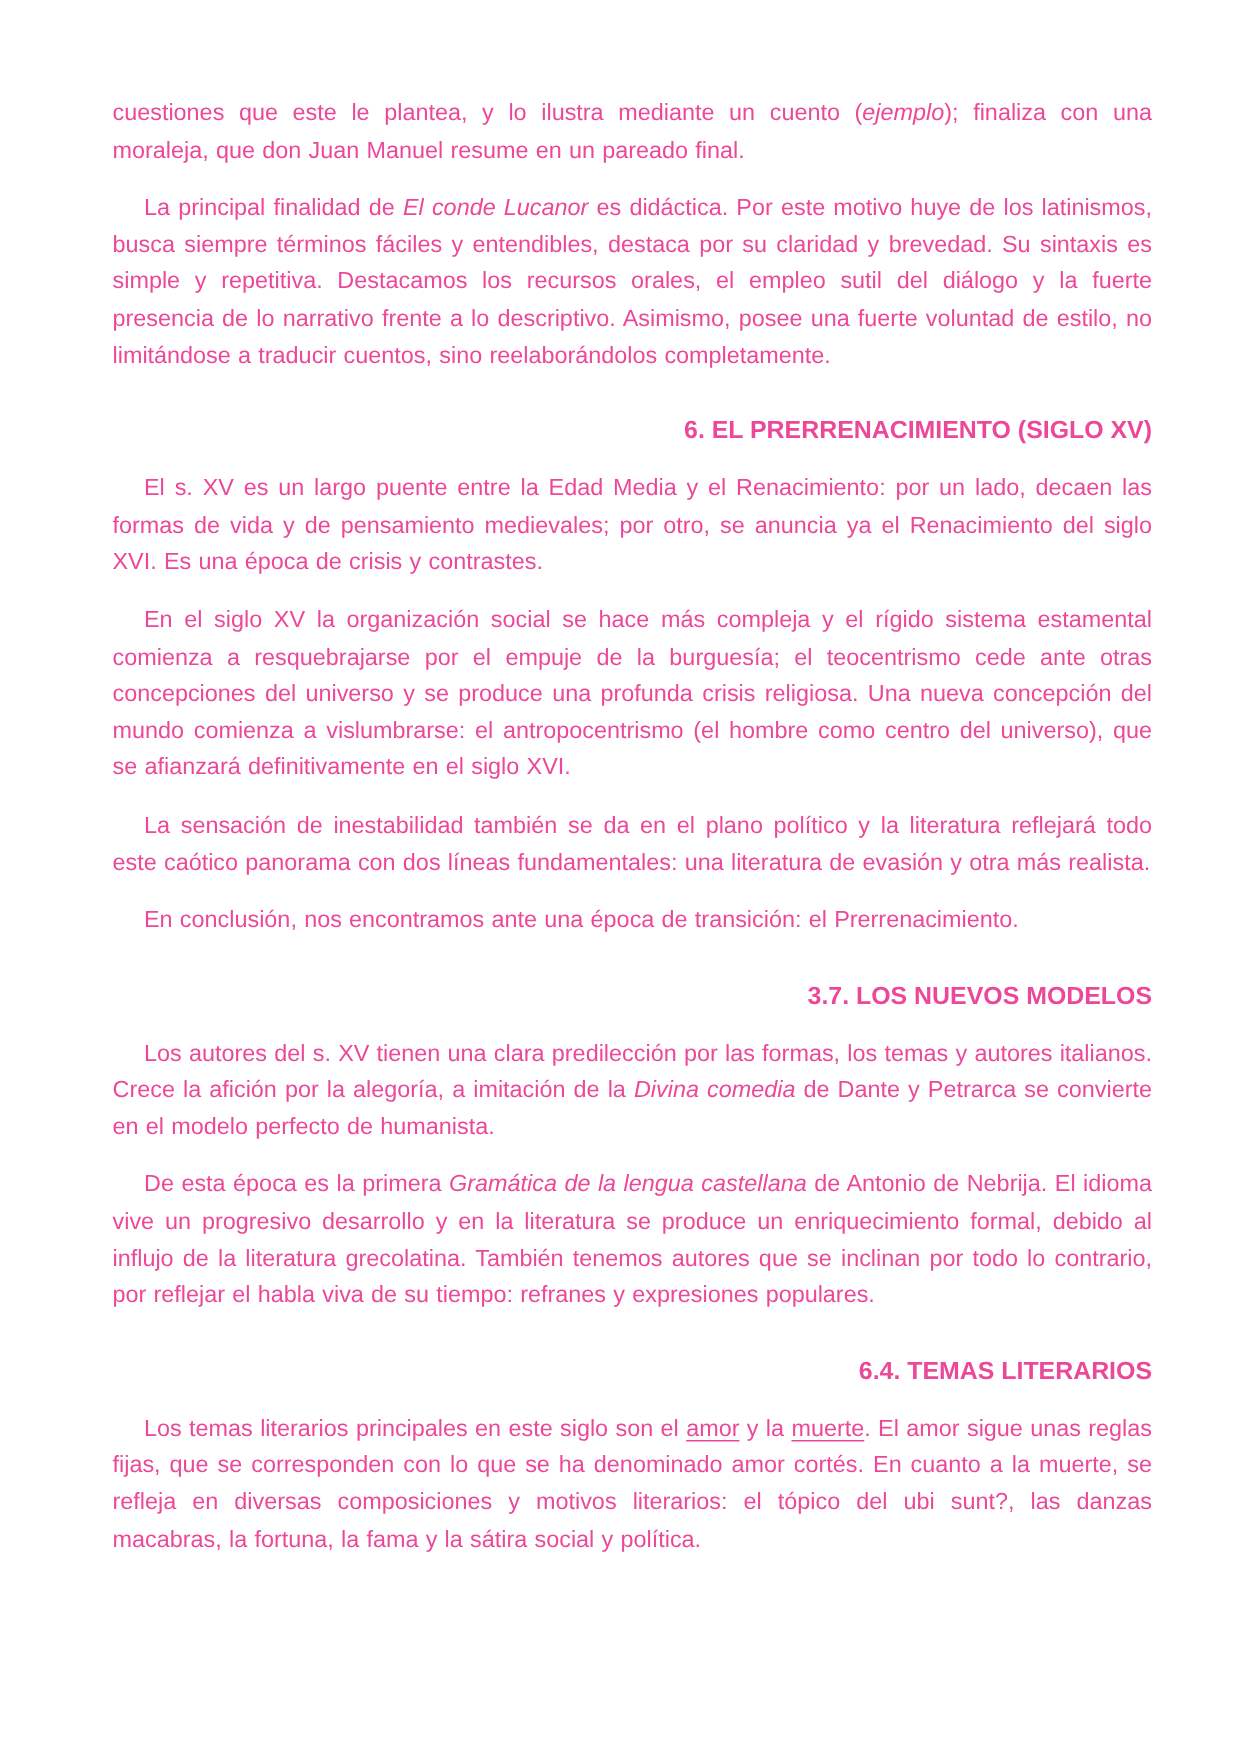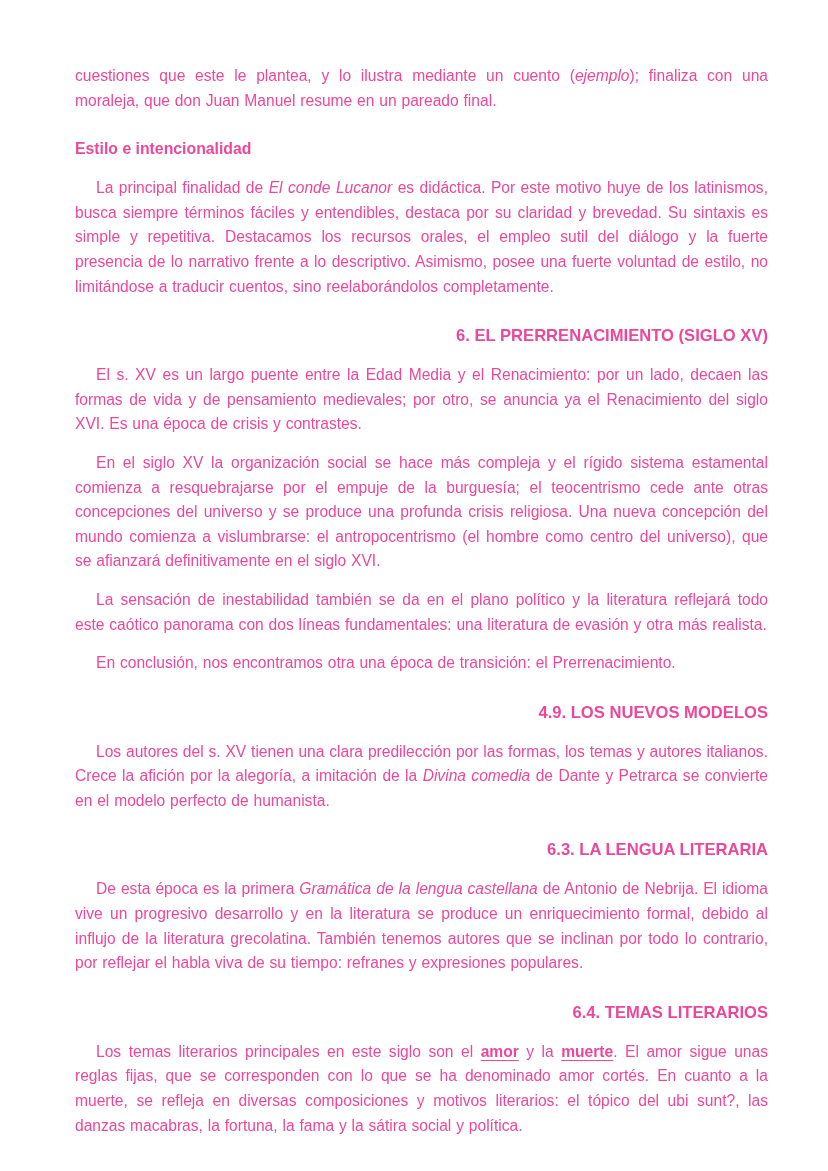--- a/index.html
+++ b/index.html
@@ -46,36 +46,33 @@
     line-height: 25px;
     margin: 23px 0 15px 0;
   }
   .doc-body > :first-child {
     margin-top: 0;
   }
   em { font-style: italic; }
   .u {
     text-decoration: underline;
     text-underline-offset: 2.5px;
-    font-weight: bold;
   }
 </style>
 </head>
 <body>
 
 <main class="page">
   <article class="doc-body">
       <p class="doc-paragraph"><span>cuestiones que este le plantea, y lo ilustra mediante un cuento (</span><em>ejemplo</em><span>); finaliza con una moraleja, que don Juan Manuel resume en un pareado final.</span></p>
-      <h3 class="doc-heading minor"><span>Estilo e intencionalidad</span></h3>
       <p class="doc-paragraph indent"><span>La principal finalidad de </span><em>El conde Lucanor</em><span> es didáctica. Por este motivo huye de los latinismos, busca siempre términos fáciles y entendibles, destaca por su claridad y brevedad. Su sintaxis es simple y repetitiva. Destacamos los recursos orales, el empleo sutil del diálogo y la fuerte presencia de lo narrativo frente a lo descriptivo. Asimismo, posee una fuerte voluntad de estilo, no limitándose a traducir cuentos, sino reelaborándolos completamente.</span></p>
       <h2 class="doc-heading major"><span>6. EL PRERRENACIMIENTO (SIGLO XV)</span></h2>
       <p class="doc-paragraph indent"><span>El s. XV es un largo puente entre la Edad Media y el Renacimiento: por un lado, decaen las formas de vida y de pensamiento medievales; por otro, se anuncia ya el Renacimiento del siglo XVI. Es una época de crisis y contrastes.</span></p>
       <p class="doc-paragraph indent"><span>En el siglo XV la organización social se hace más compleja y el rígido sistema estamental comienza a resquebrajarse por el empuje de la burguesía; el teocentrismo cede ante otras concepciones del universo y se produce una profunda crisis religiosa. Una nueva concepción del mundo comienza a vislumbrarse: el antropocentrismo (el hombre como centro del universo), que se afianzará definitivamente en el siglo XVI.</span></p>
       <p class="doc-paragraph indent"><span>La sensación de inestabilidad también se da en el plano político y la literatura reflejará todo este caótico panorama con dos líneas fundamentales: una literatura de evasión y otra más realista.</span></p>
-      <p class="doc-paragraph indent"><span>En conclusión, nos encontramos otra una época de transición: el Prerrenacimiento.</span></p>
-      <h2 class="doc-heading major"><span>4.9. LOS NUEVOS MODELOS</span></h2>
+      <p class="doc-paragraph indent"><span>En conclusión, nos encontramos ante una época de transición: el Prerrenacimiento.</span></p>
+      <h2 class="doc-heading major"><span>3.7. LOS NUEVOS MODELOS</span></h2>
       <p class="doc-paragraph indent"><span>Los autores del s. XV tienen una clara predilección por las formas, los temas y autores italianos. Crece la afición por la alegoría, a imitación de la </span><em>Divina comedia</em><span> de Dante y Petrarca se convierte en el modelo perfecto de humanista.</span></p>
-      <h2 class="doc-heading major"><span>6.3. LA LENGUA LITERARIA</span></h2>
       <p class="doc-paragraph indent"><span>De esta época es la primera </span><em>Gramática de la lengua castellana</em><span> de Antonio de Nebrija. El idioma vive un progresivo desarrollo y en la literatura se produce un enriquecimiento formal, debido al influjo de la literatura grecolatina. También tenemos autores que se inclinan por todo lo contrario, por reflejar el habla viva de su tiempo: refranes y expresiones populares.</span></p>
       <h2 class="doc-heading major"><span>6.4. TEMAS LITERARIOS</span></h2>
       <p class="doc-paragraph indent"><span>Los temas literarios principales en este siglo son el </span><span class="u">amor</span><span> y la </span><span class="u">muerte</span><span>. El amor sigue unas reglas fijas, que se corresponden con lo que se ha denominado amor cortés. En cuanto a la muerte, se refleja en diversas composiciones y motivos literarios: el tópico del ubi sunt?, las danzas macabras, la fortuna, la fama y la sátira social y política.</span></p>
     </article>
 </main>
 
 </body></html>

